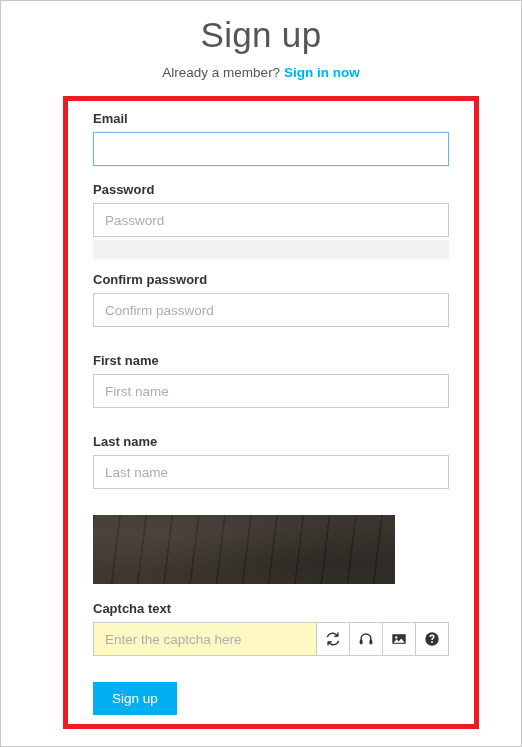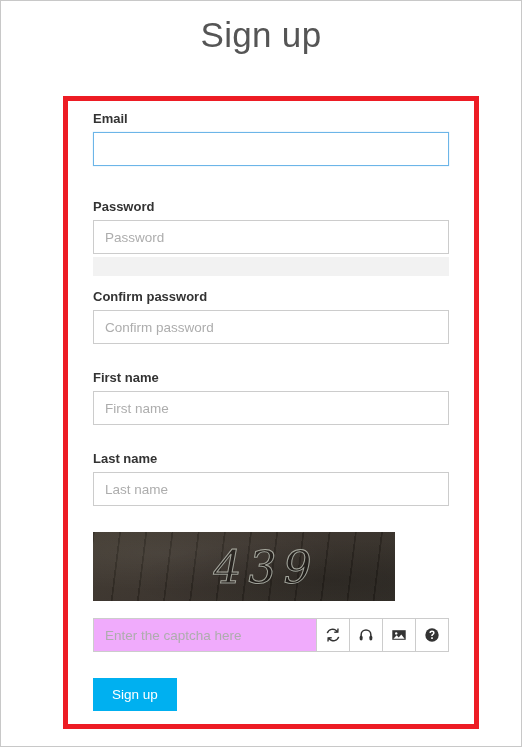--- a/index.html
+++ b/index.html
@@ -91,21 +91,21 @@
     border-radius: 0;
     outline: none;
   }
   .txt::placeholder { color: #adadad; opacity: 1; }
   .txt.focused {
     border: 1px solid #6cb5e8;
     box-shadow: 0 0 1px rgba(102,175,233,.5);
   }
 
   .group { margin-bottom: 26px; }
-  .group.email-group { margin-bottom: 33px; }
+  .group.email-group { margin-bottom: 16px; }
 
   .strength-bar {
     width: 356px;
     height: 19px;
     background: #f2f2f2;
     margin-top: 3px;
   }
   .group.password-group { margin-bottom: 13px; }
 
   
@@ -152,21 +152,21 @@
     height: 34px;
   }
   .captcha-input {
     flex: 1 1 auto;
     box-sizing: border-box;
     height: 34px;
     padding: 6px 11px;
     font-family: "Liberation Sans", sans-serif;
     font-size: 13.5px;
     color: #555555;
-    background: #f0abfc;
+    background: #fef9c3;
     border: 1px solid #cccccc;
     outline: none;
   }
   .captcha-input::placeholder { color: #adadad; opacity: 1; }
   .icon-btn {
     box-sizing: border-box;
     width: 33px;
     height: 34px;
     background: #ffffff;
     border: 1px solid #cccccc;
@@ -193,20 +193,24 @@
     border-radius: 0;
   }
 </style>
 </head>
 <body>
 
 <div class="page">
 
   <div class="header">
     <h1 class="page-title">Sign up</h1>
+    <div class="subtitle">
+      <span>Already a member?</span>
+      <a href="#">Sign in now</a>
+    </div>
   </div>
 
   <div class="highlight-frame"></div>
 
   <div class="form-area">
 
 
     <div class="group email-group">
       <label class="field-label">Email</label>
       <input class="txt focused" type="text" placeholder="" style="">
@@ -228,24 +232,24 @@
       <input class="txt" type="text" placeholder="First name" style="">
     </div>
 
     <div class="group">
       <label class="field-label">Last name</label>
       <input class="txt" type="text" placeholder="Last name" style="">
     </div>
 
     <div class="captcha-img">
       <div class="grain"></div>
-      <div class="captcha-code">439</div>
-    </div>
-
-    <div class="group">
+    </div>
+
+    <div class="group">
+      <label class="field-label">Captcha text</label>
       <div class="captcha-row">
         <input class="captcha-input" type="text" placeholder="Enter the captcha here" style="">
 
         <button class="icon-btn" type="button">
           <span>
             <svg width="16" height="16" viewBox="0 0 16 16" aria-hidden="true">
               <path d="M3 6.3a5 5 0 0 1 8.2-1.9l-1.9.1 0 1.4 4.2-.2.2-4.1-1.4 0-.1 1.9A6.4 6.4 0 0 0 1.6 6z" fill="#333"></path>
               <path d="M13 9.7a5 5 0 0 1-8.2 1.9l1.9-.1 0-1.4-4.2.2L2.3 14.4l1.4 0 .1-1.9A6.4 6.4 0 0 0 14.4 10z" fill="#333"></path>
             </svg>
           </span>

